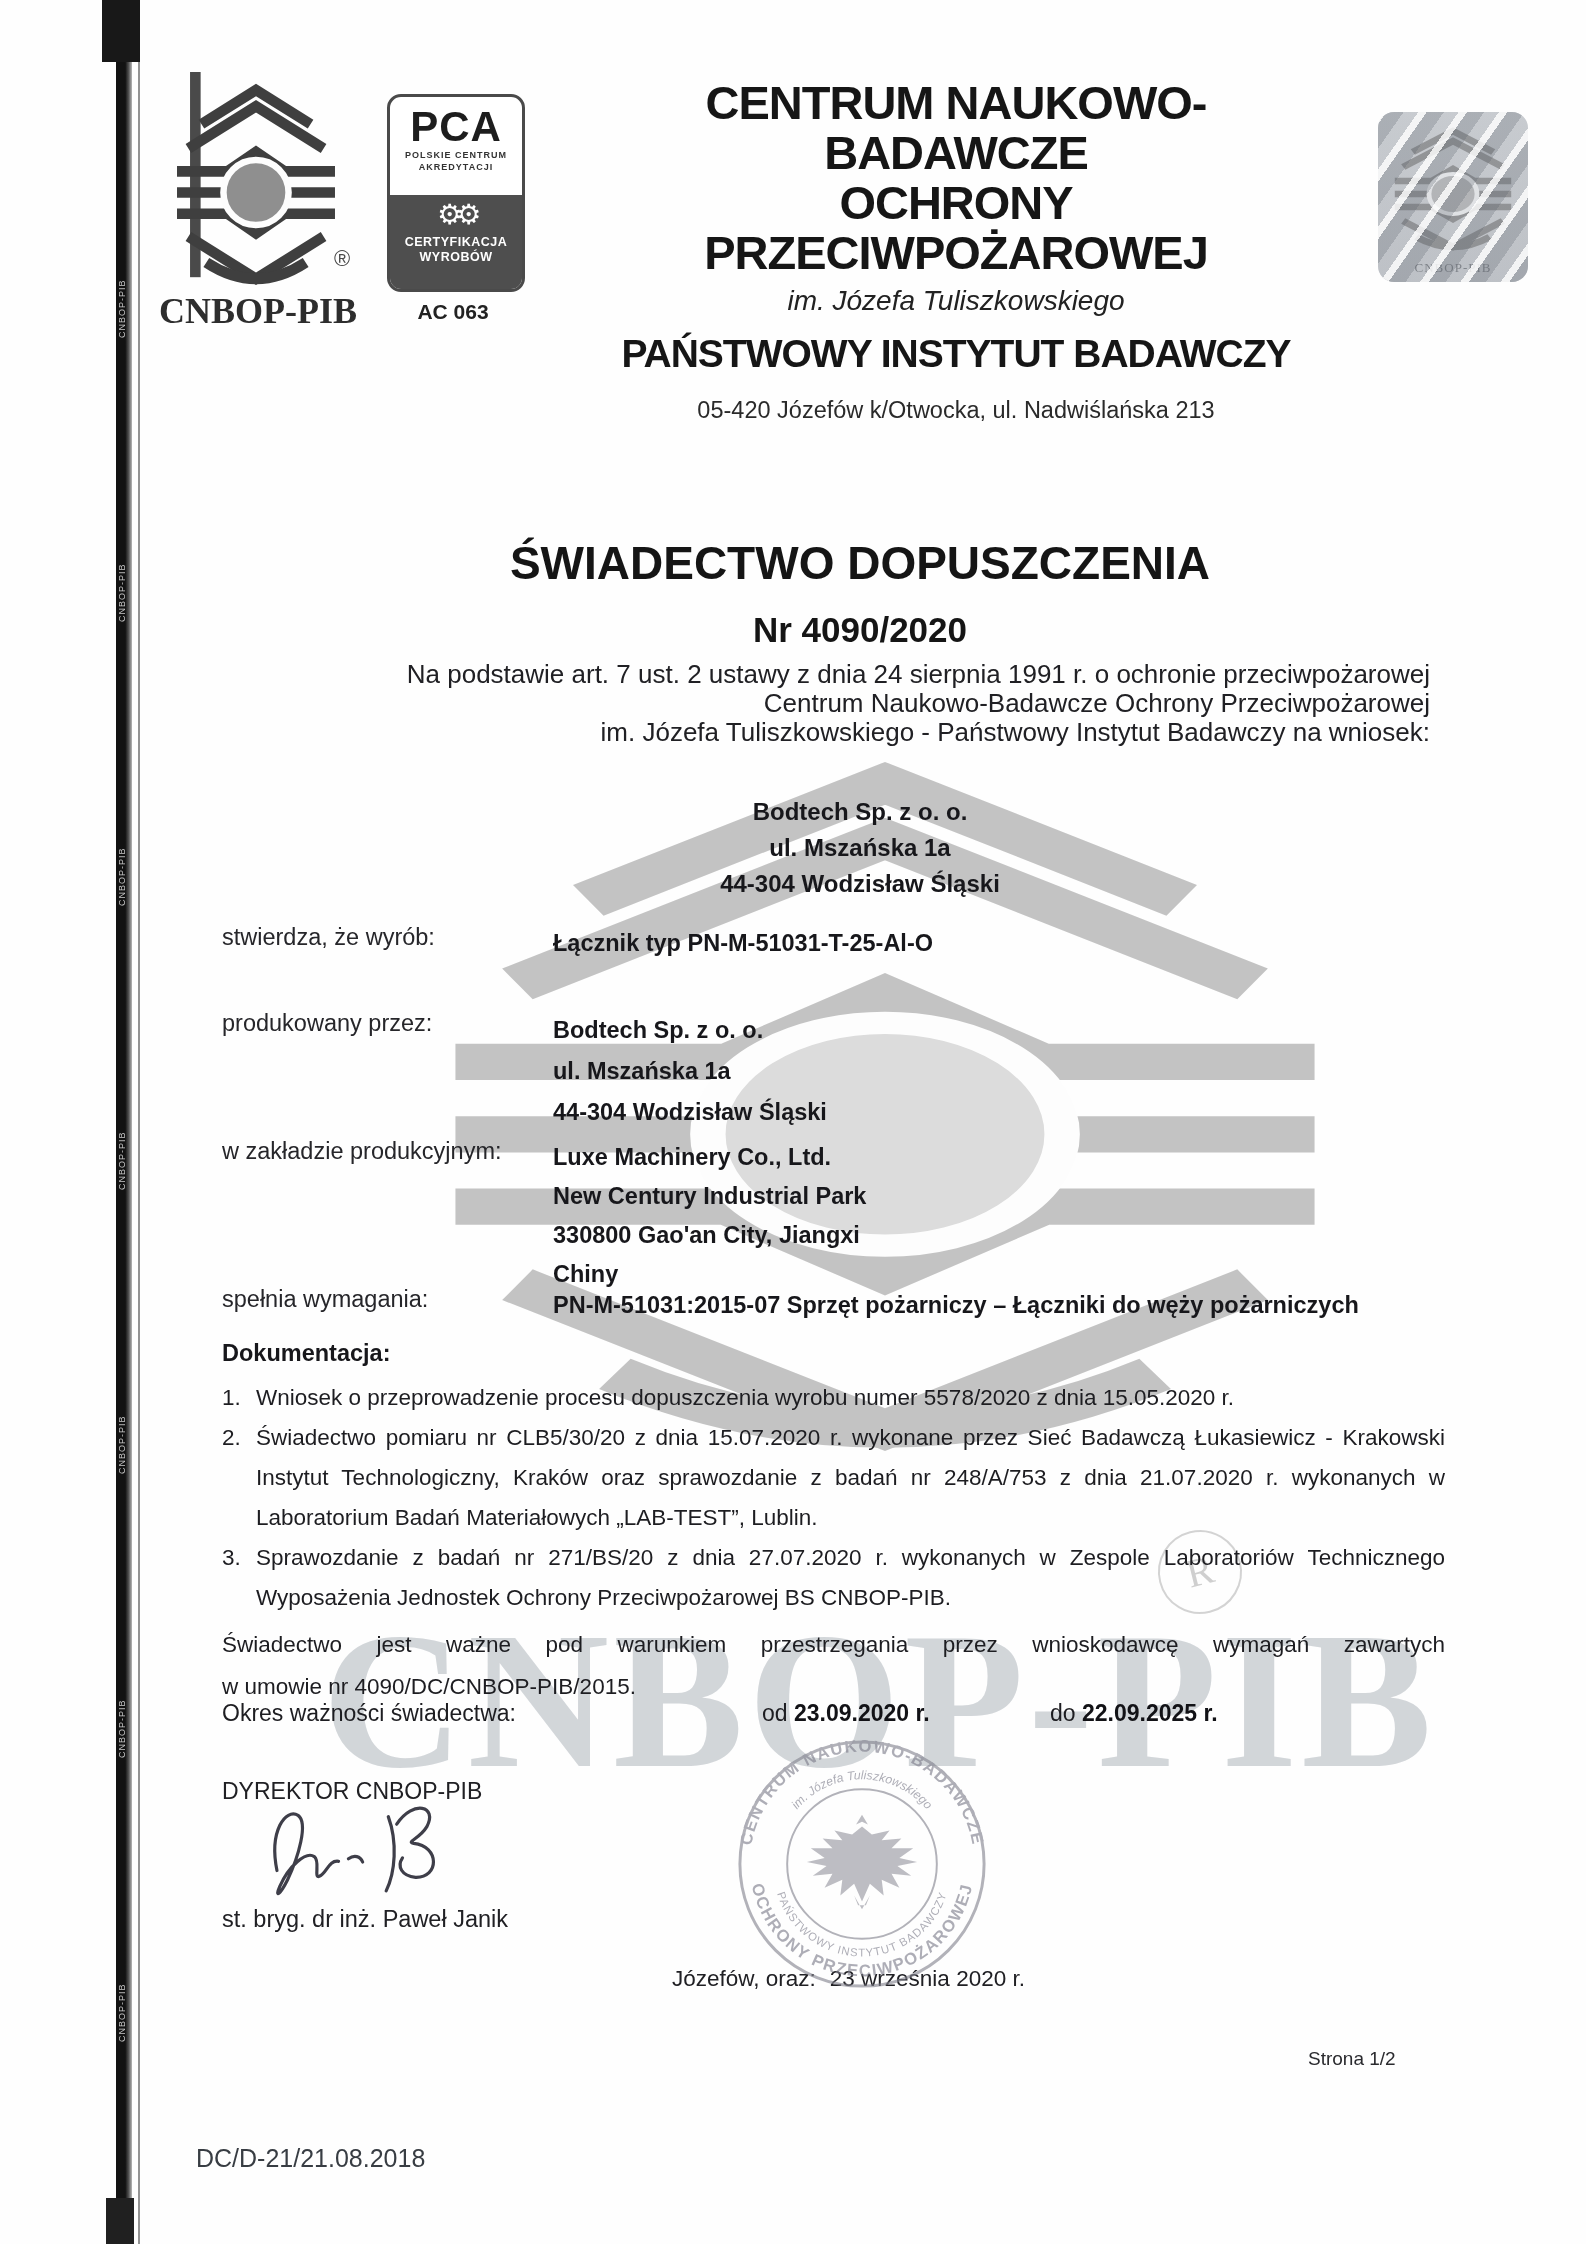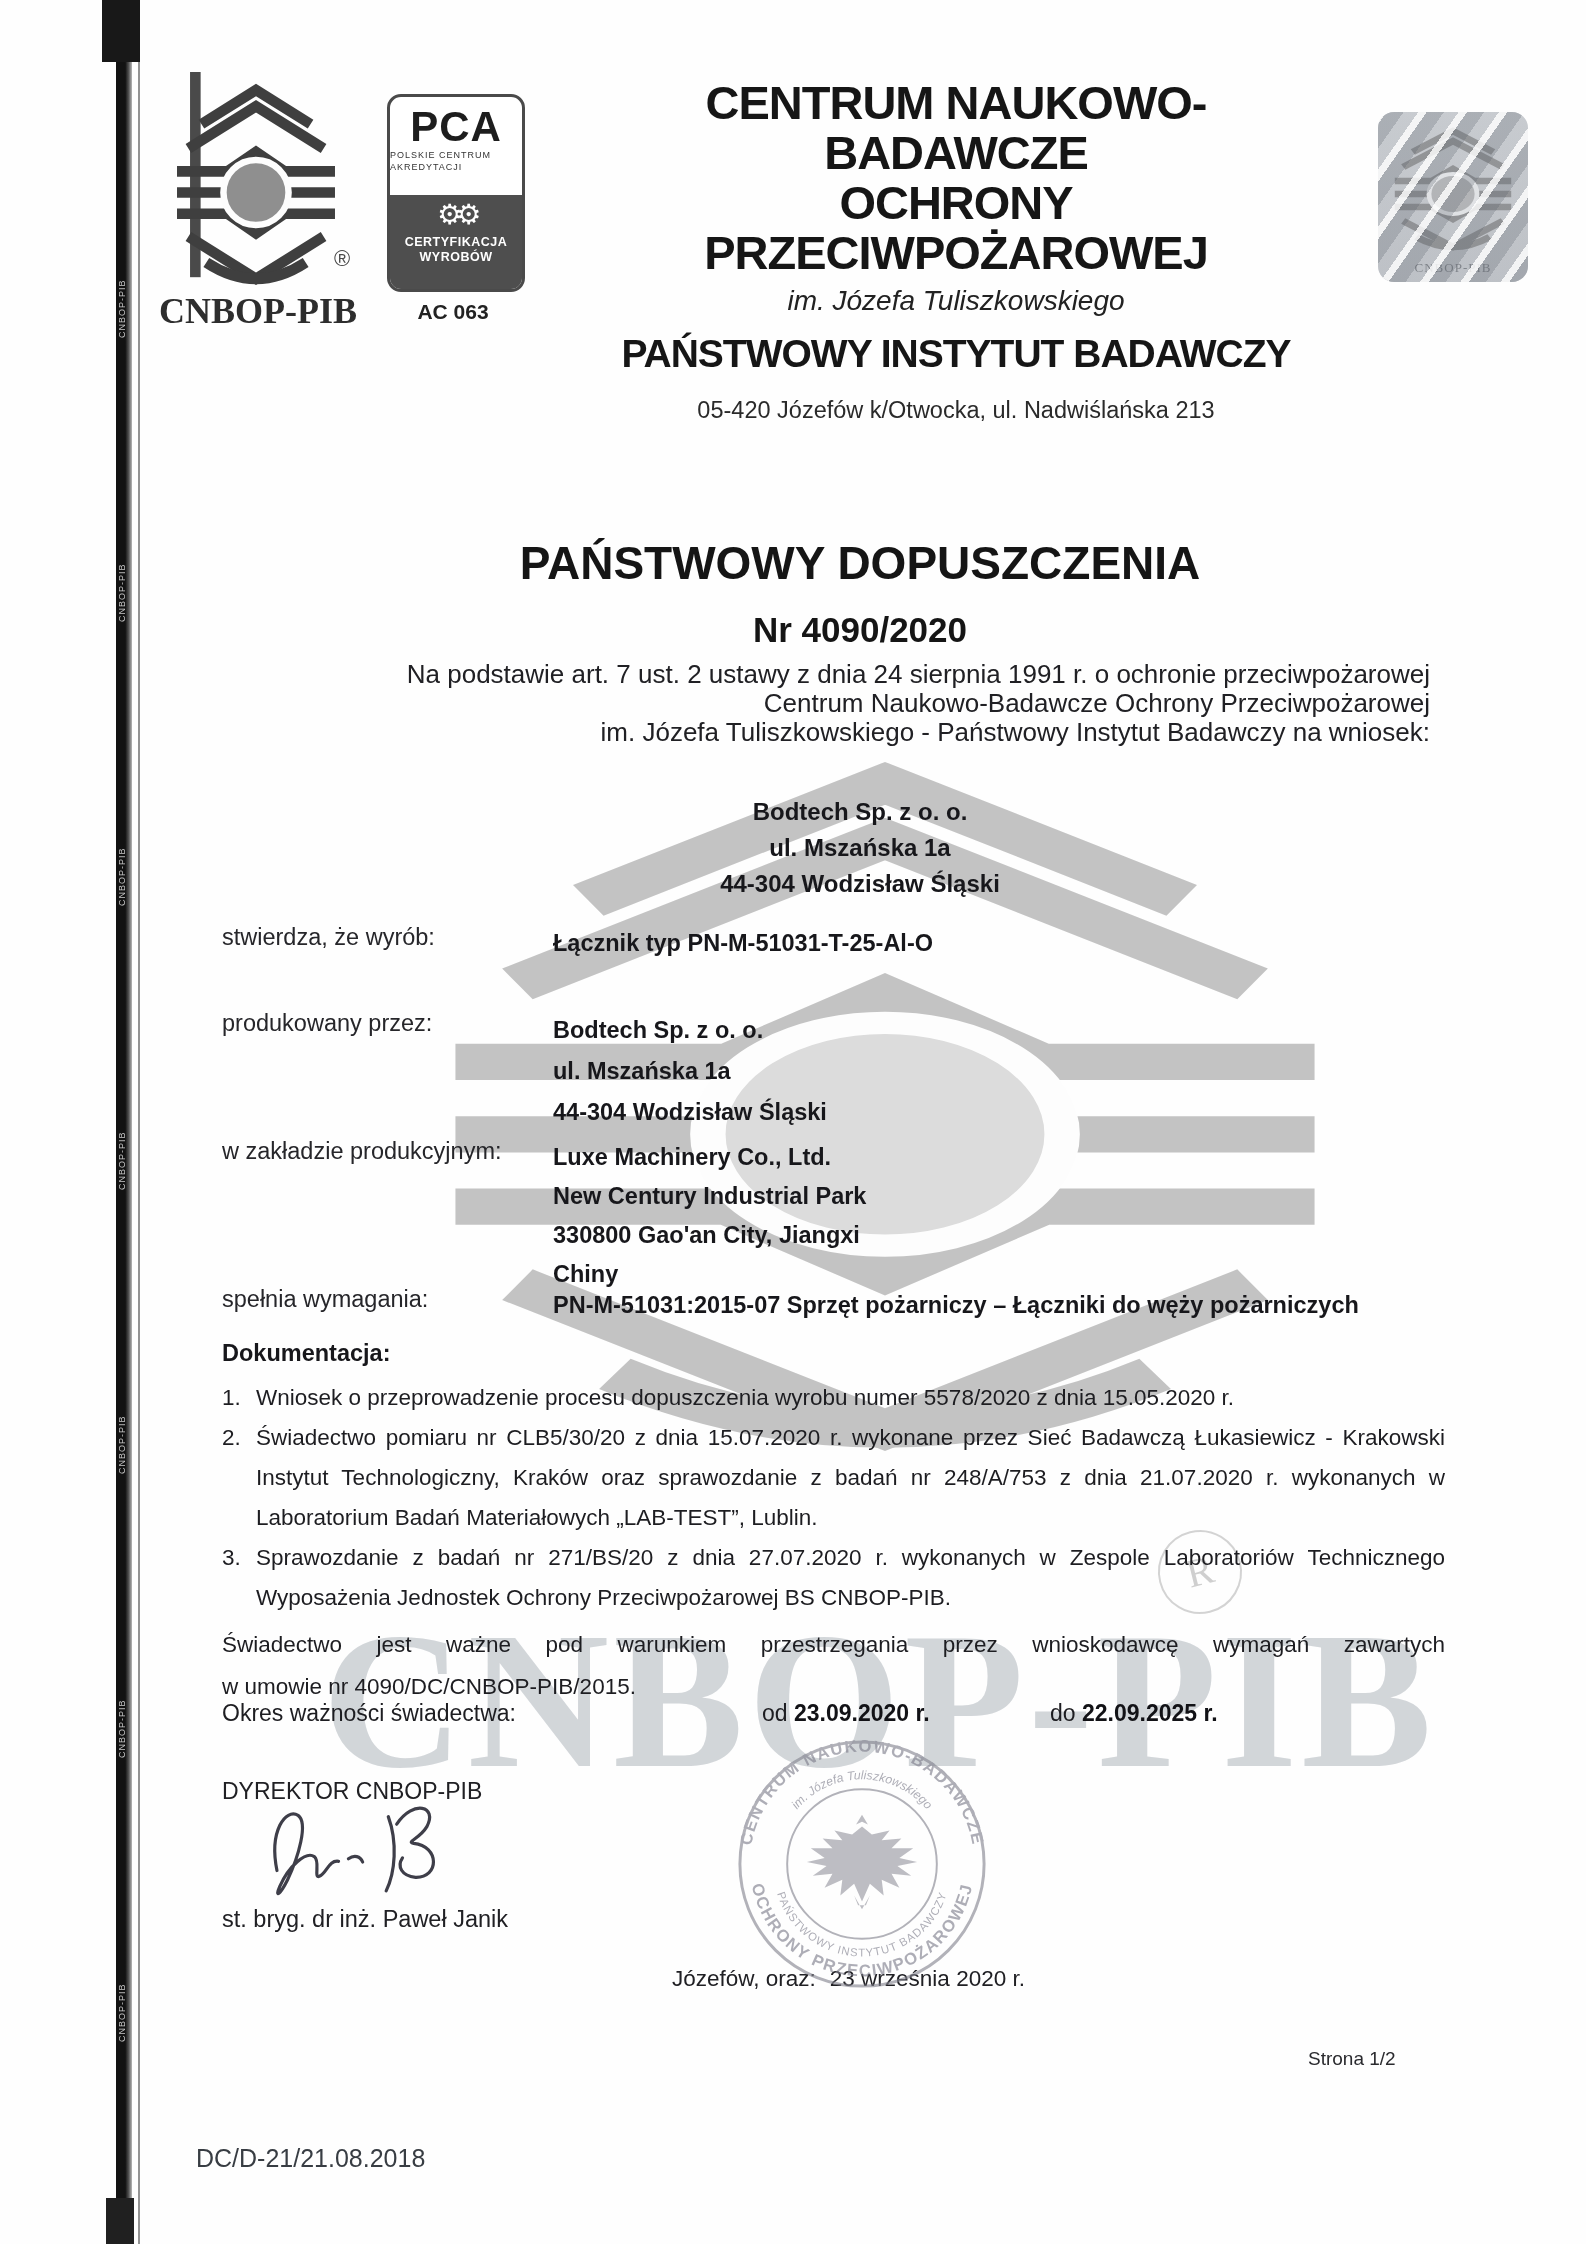--- a/index.html
+++ b/index.html
@@ -21,21 +21,21 @@
   .lp{fill:none;stroke:#3f3f3f;stroke-width:13;}
   .logo-circle{fill:#8f8f8f;stroke:#fdfdfd;stroke-width:8;}
   .reg-mark{left:334px;top:246px;font-size:22px;color:#4a4a4a;z-index:3;}
   .logo-caption{left:136px;top:290px;width:244px;text-align:center;z-index:2;
     font-family:"Liberation Serif",serif;font-weight:bold;font-size:36px;color:#2d2d2d;}
 
   .pca-badge{left:387px;top:94px;width:132px;height:192px;border:3px solid #4a4a4a;
     border-radius:14px;background:#fff;overflow:hidden;z-index:2;}
   .pca-title{margin-top:8px;text-align:center;font-weight:bold;font-size:42px;
     letter-spacing:1px;color:#1d1d1d;line-height:44px;}
-  .pca-sub{font-size:9px;letter-spacing:1px;color:#333;line-height:12px;}
+  .pca-sub{text-align:center;font-size:9px;letter-spacing:1px;color:#333;line-height:12px;font-weight:bold;}
   .pca-dark{position:absolute;left:0;right:0;bottom:0;height:94px;background:#4e4e4e;
     text-align:center;}
   .pca-gears{display:block;font-family:"DejaVu Sans",sans-serif;color:#fff;font-size:28px;
     line-height:40px;letter-spacing:-6px;}
   .pca-cert{display:block;color:#fff;font-weight:bold;font-size:12.5px;line-height:15px;
     letter-spacing:.5px;}
   .ac-code{left:387px;top:300px;width:132px;text-align:center;font-weight:bold;
     font-size:21px;color:#222;z-index:2;}
 
   .org-block{left:600px;top:78px;width:712px;text-align:center;z-index:2;}
@@ -167,21 +167,21 @@
     <span class="stk-caption">CNBOP-PIB</span>
     <div class="stk-stripes"></div>
   </div>
 
   <svg class="abs wm-chev" width="930" height="780" viewBox="0 0 210 280" preserveAspectRatio="none">
     <use href="#logo-art"></use>
   </svg>
   <div class="abs wm-text">CNBOP-PIB</div>
   <div class="abs faint-r">R</div>
 
-  <div class="abs title-main">PAŃSTWOWY DOPUSZCZENIA</div>
+  <div class="abs title-main">ŚWIADECTWO DOPUSZCZENIA</div>
   <div class="abs title-nr">Nr 4090/2020</div>
 
   <div class="abs intro">
     <div>Na podstawie art. 7 ust. 2 ustawy z dnia 24 sierpnia 1991 r. o ochronie przeciwpożarowej</div>
     <div>Centrum Naukowo-Badawcze Ochrony Przeciwpożarowej</div>
     <div>im. Józefa Tuliszkowskiego - Państwowy Instytut Badawczy na wniosek:</div>
   </div>
 
   <div class="abs applicant">
     <div>Bodtech Sp. z o. o.</div>

